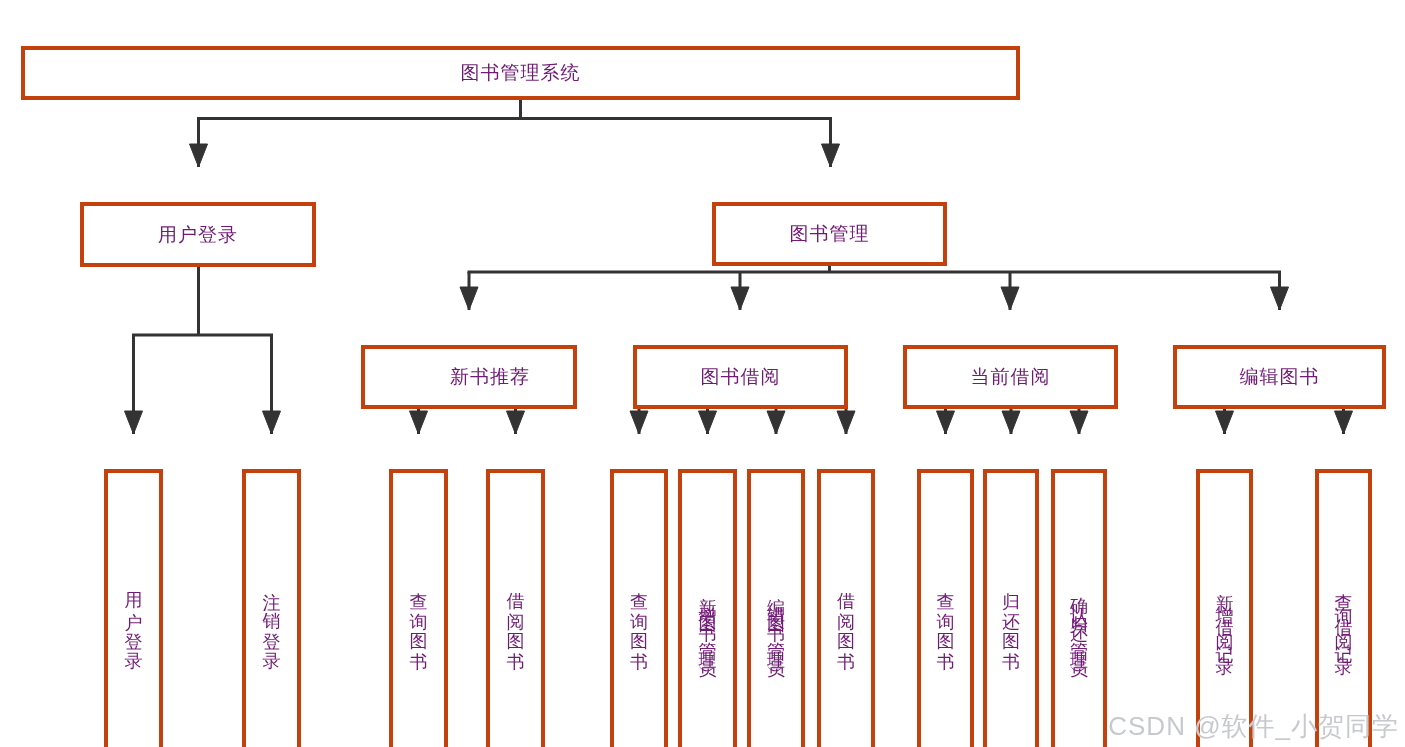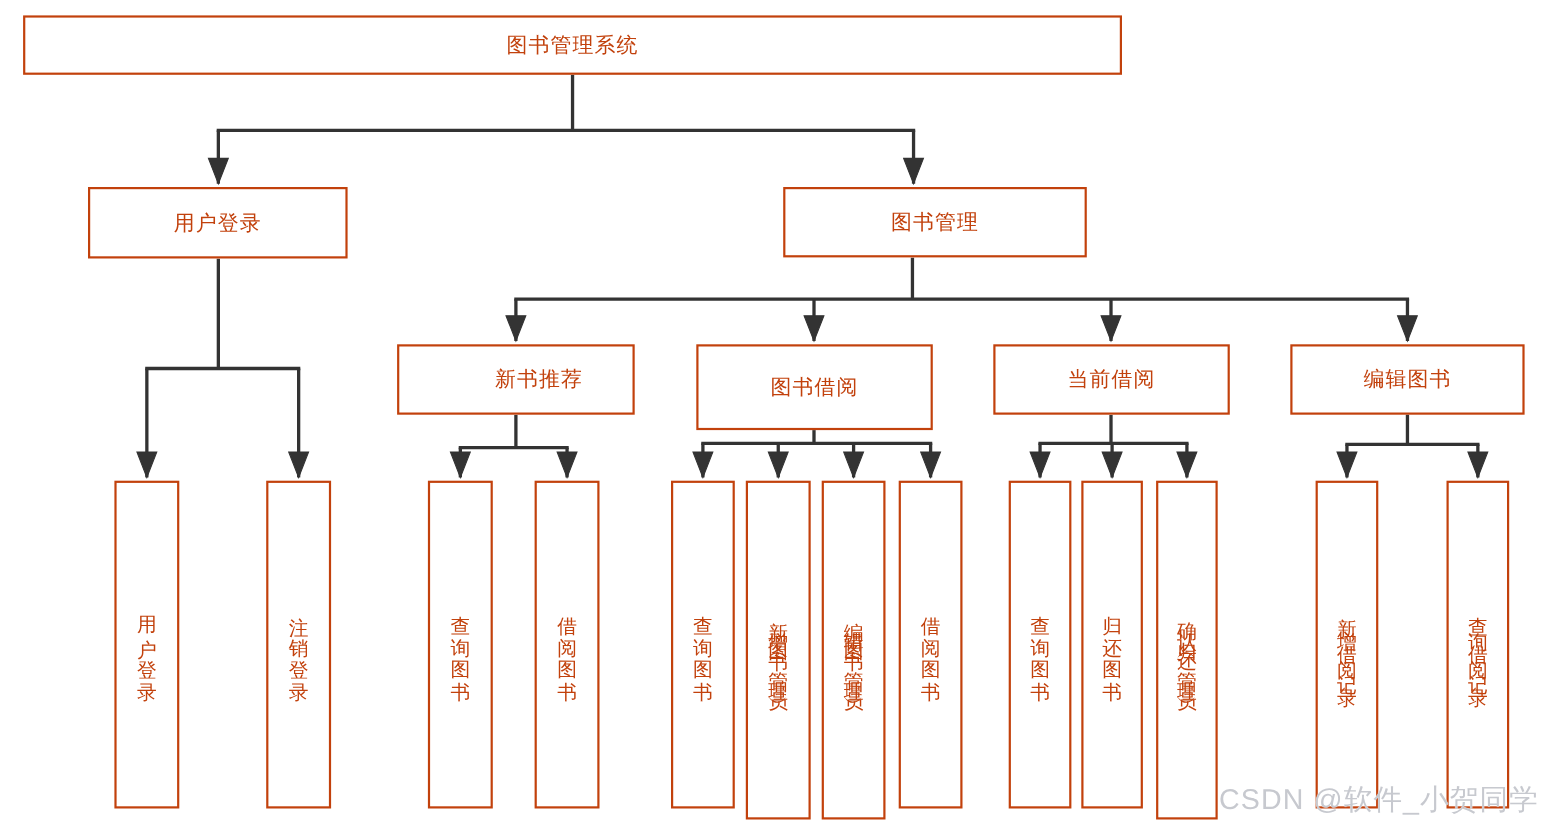--- a/index.html
+++ b/index.html
@@ -3,22 +3,22 @@
 <meta charset="utf-8">
 <style>
   html,body{margin:0;padding:0;background:#ffffff;}
   .stage{
     position:relative;width:1405px;height:747px;background:#ffffff;overflow:hidden;
     font-family:"Liberation Sans","DejaVu Sans",sans-serif;
   }
   .connectors{position:absolute;left:0;top:0;width:1405px;height:747px;pointer-events:none;}
   .node{
     position:absolute;box-sizing:border-box;background:#ffffff;
-    border:2px solid #c2410c;color:#c2410c;
-    display:flex;align-items:center;justify-content:center;
+    border:4px solid #c2410c;color:#701a75;
+    display:flex;align-items:center;justify-content:center;margin-top:32px;
   }
   .h{font-size:19px;letter-spacing:1px;white-space:nowrap;}
   .v span{
     writing-mode:vertical-rl;text-orientation:mixed;
     font-size:18px;line-height:1;display:block;
   }
   .watermark{
     position:absolute;right:6px;bottom:3px;z-index:10;
     font-size:26px;color:#c7c9cf;letter-spacing:1px;white-space:nowrap;
     text-shadow:0 0 1px #ffffff;
@@ -68,24 +68,24 @@
 
       <path d="M1279.5,376 L1279.5,404 M1223,404 L1345,404"></path>
       <path d="M1224.5,404 L1224.5,434" marker-end="url(#arrow)"></path>
       <path d="M1343.5,404 L1343.5,434" marker-end="url(#arrow)"></path>
     </g>
   </svg>
 
   <div class="node h" style="left:21px;top:14px;width:999px;height:54px;">图书管理系统</div>
 
   <div class="node h" style="left:80px;top:170px;width:236px;height:65px;">用户登录</div>
-  <div class="node h" style="left:712px;top:170px;width:276px;height:64px;">图书管理</div>
+  <div class="node h" style="left:712px;top:170px;width:235px;height:64px;">图书管理</div>
 
   <div class="node h" style="left:361px;top:313px;width:216px;height:64px;padding-left:42px;">新书推荐</div>
-  <div class="node h" style="left:633px;top:313px;width:215px;height:78px;">图书借阅</div>
+  <div class="node h" style="left:633px;top:313px;width:215px;height:64px;">图书借阅</div>
   <div class="node h" style="left:903px;top:313px;width:215px;height:64px;">当前借阅</div>
   <div class="node h" style="left:1173px;top:313px;width:213px;height:64px;">编辑图书</div>
 
   <div class="node v" style="left:104px;top:437px;width:59px;height:298px;">
     <span style="letter-spacing: 20px;">用户登录</span>
     </div>
   <div class="node v" style="left:242px;top:437px;width:59px;height:298px;">
     <span style="letter-spacing: 20px;">注销登录</span>
     </div>
 

